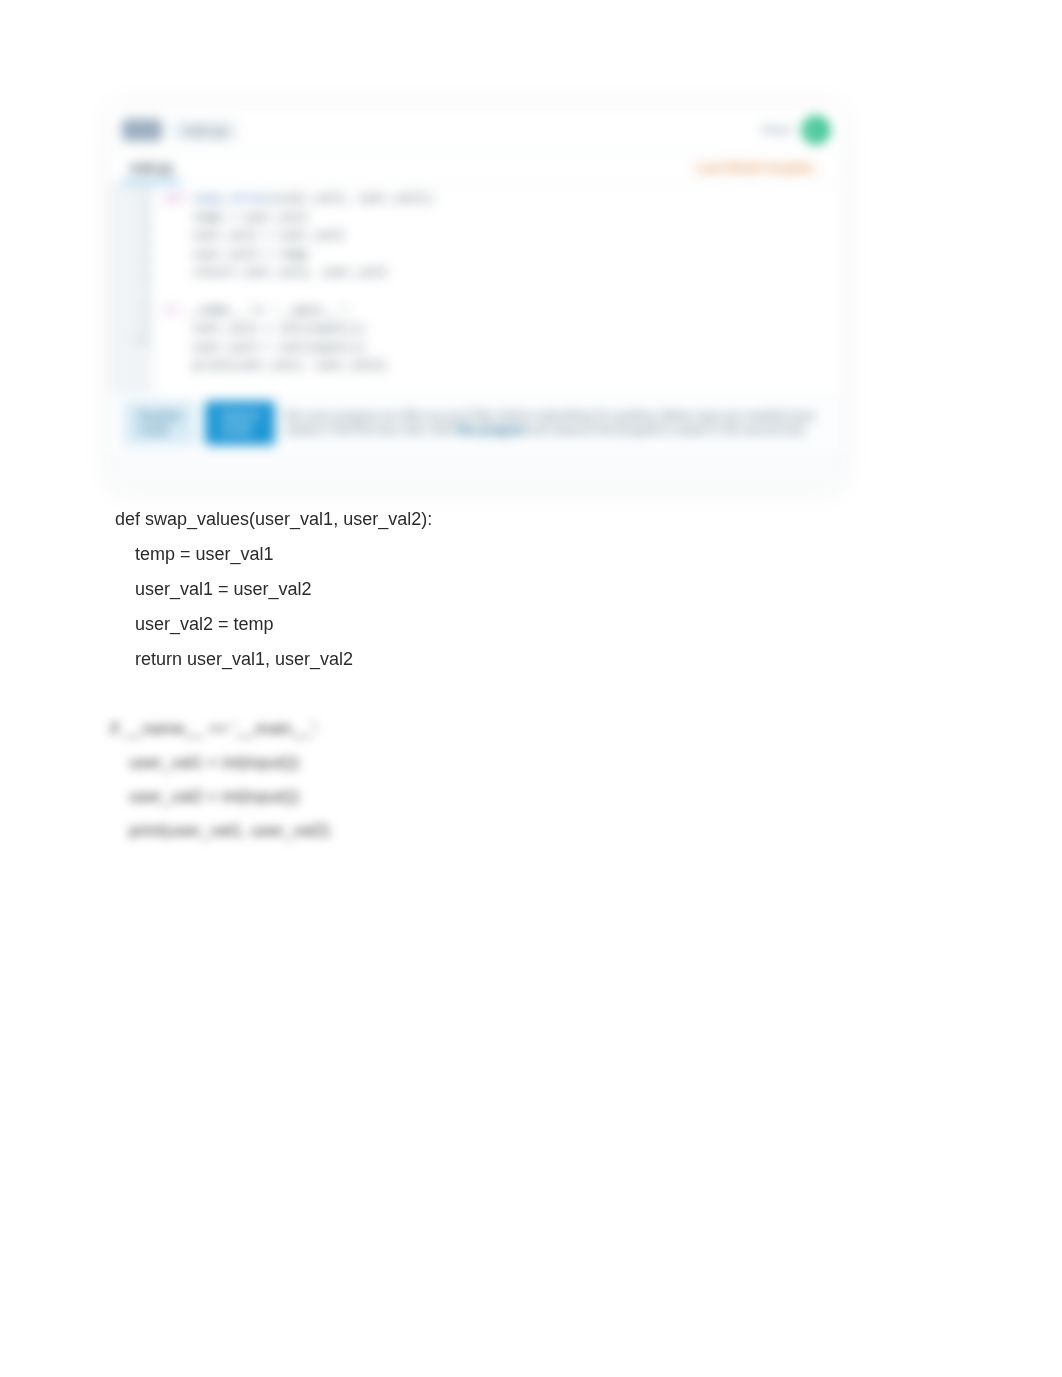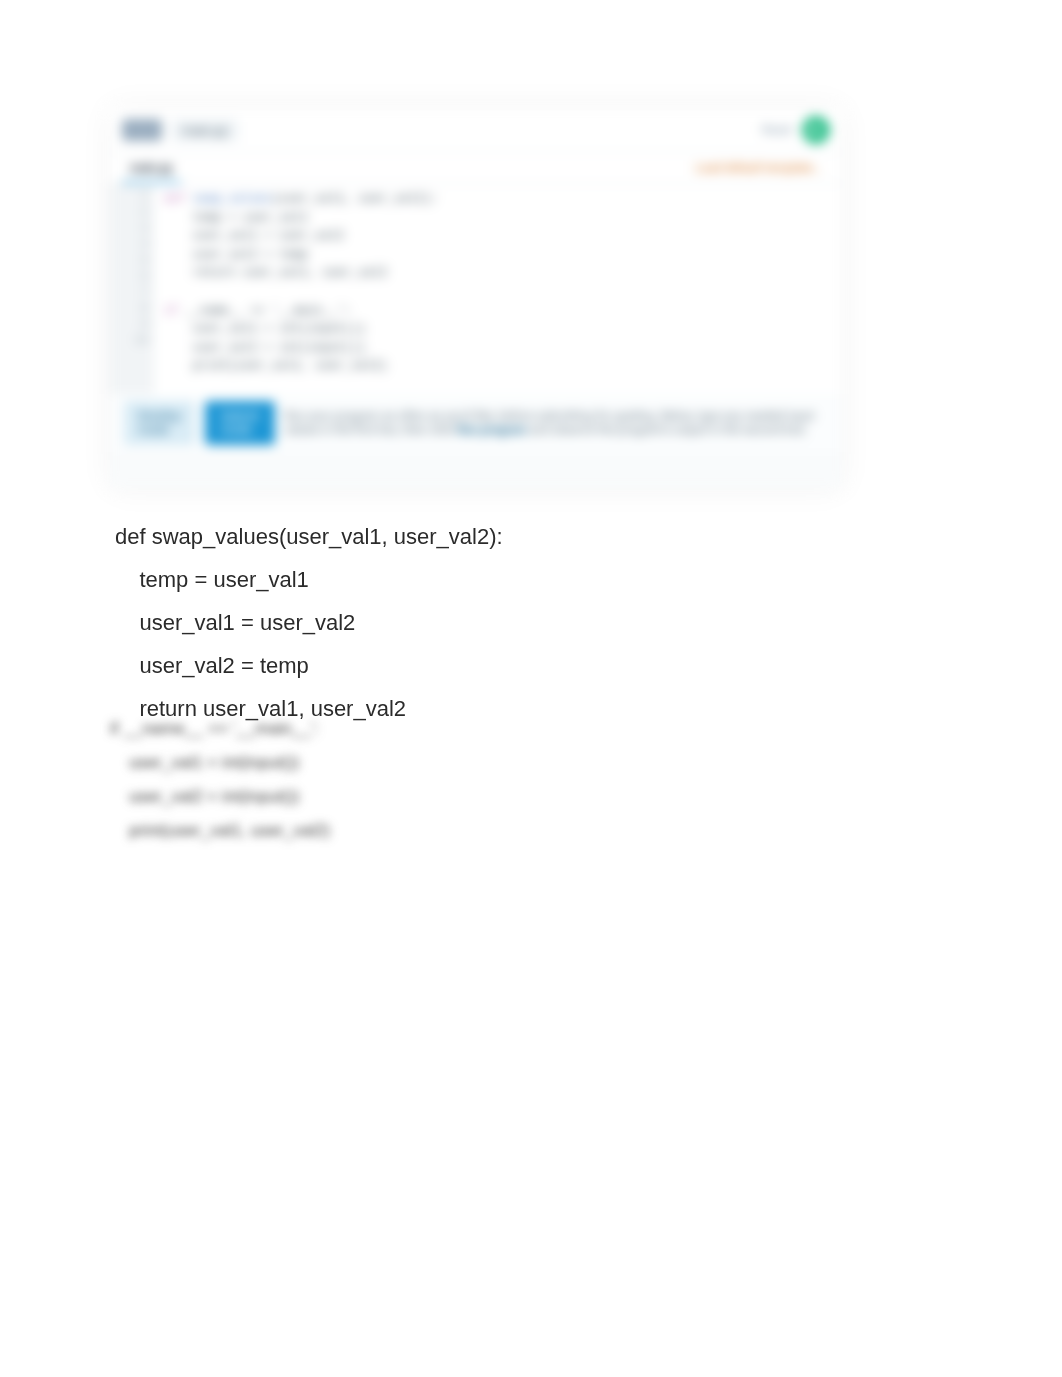--- a/index.html
+++ b/index.html
@@ -109,25 +109,24 @@
     padding: 8px 16px; font-size: 12px;
   }
   .bold-link { color: #2a6f95; font-weight: 700; }
 
   
   .sharp {
     position: absolute;
     left: 115px;
     top: 502px;
     font-family: -apple-system, BlinkMacSystemFont, "Segoe UI", Arial, sans-serif;
-    font-size: 22px;
+    font-size: 18px;
     line-height: 1.95;
     color: #2b2b2b;
     white-space: pre;
-    margin-top: 14px;
   }
 
   
   .blur2 {
     position: absolute;
     left: 110px;
     top: 712px;
     font-family: -apple-system, BlinkMacSystemFont, "Segoe UI", Arial, sans-serif;
     font-size: 17px;
     line-height: 2.0;

